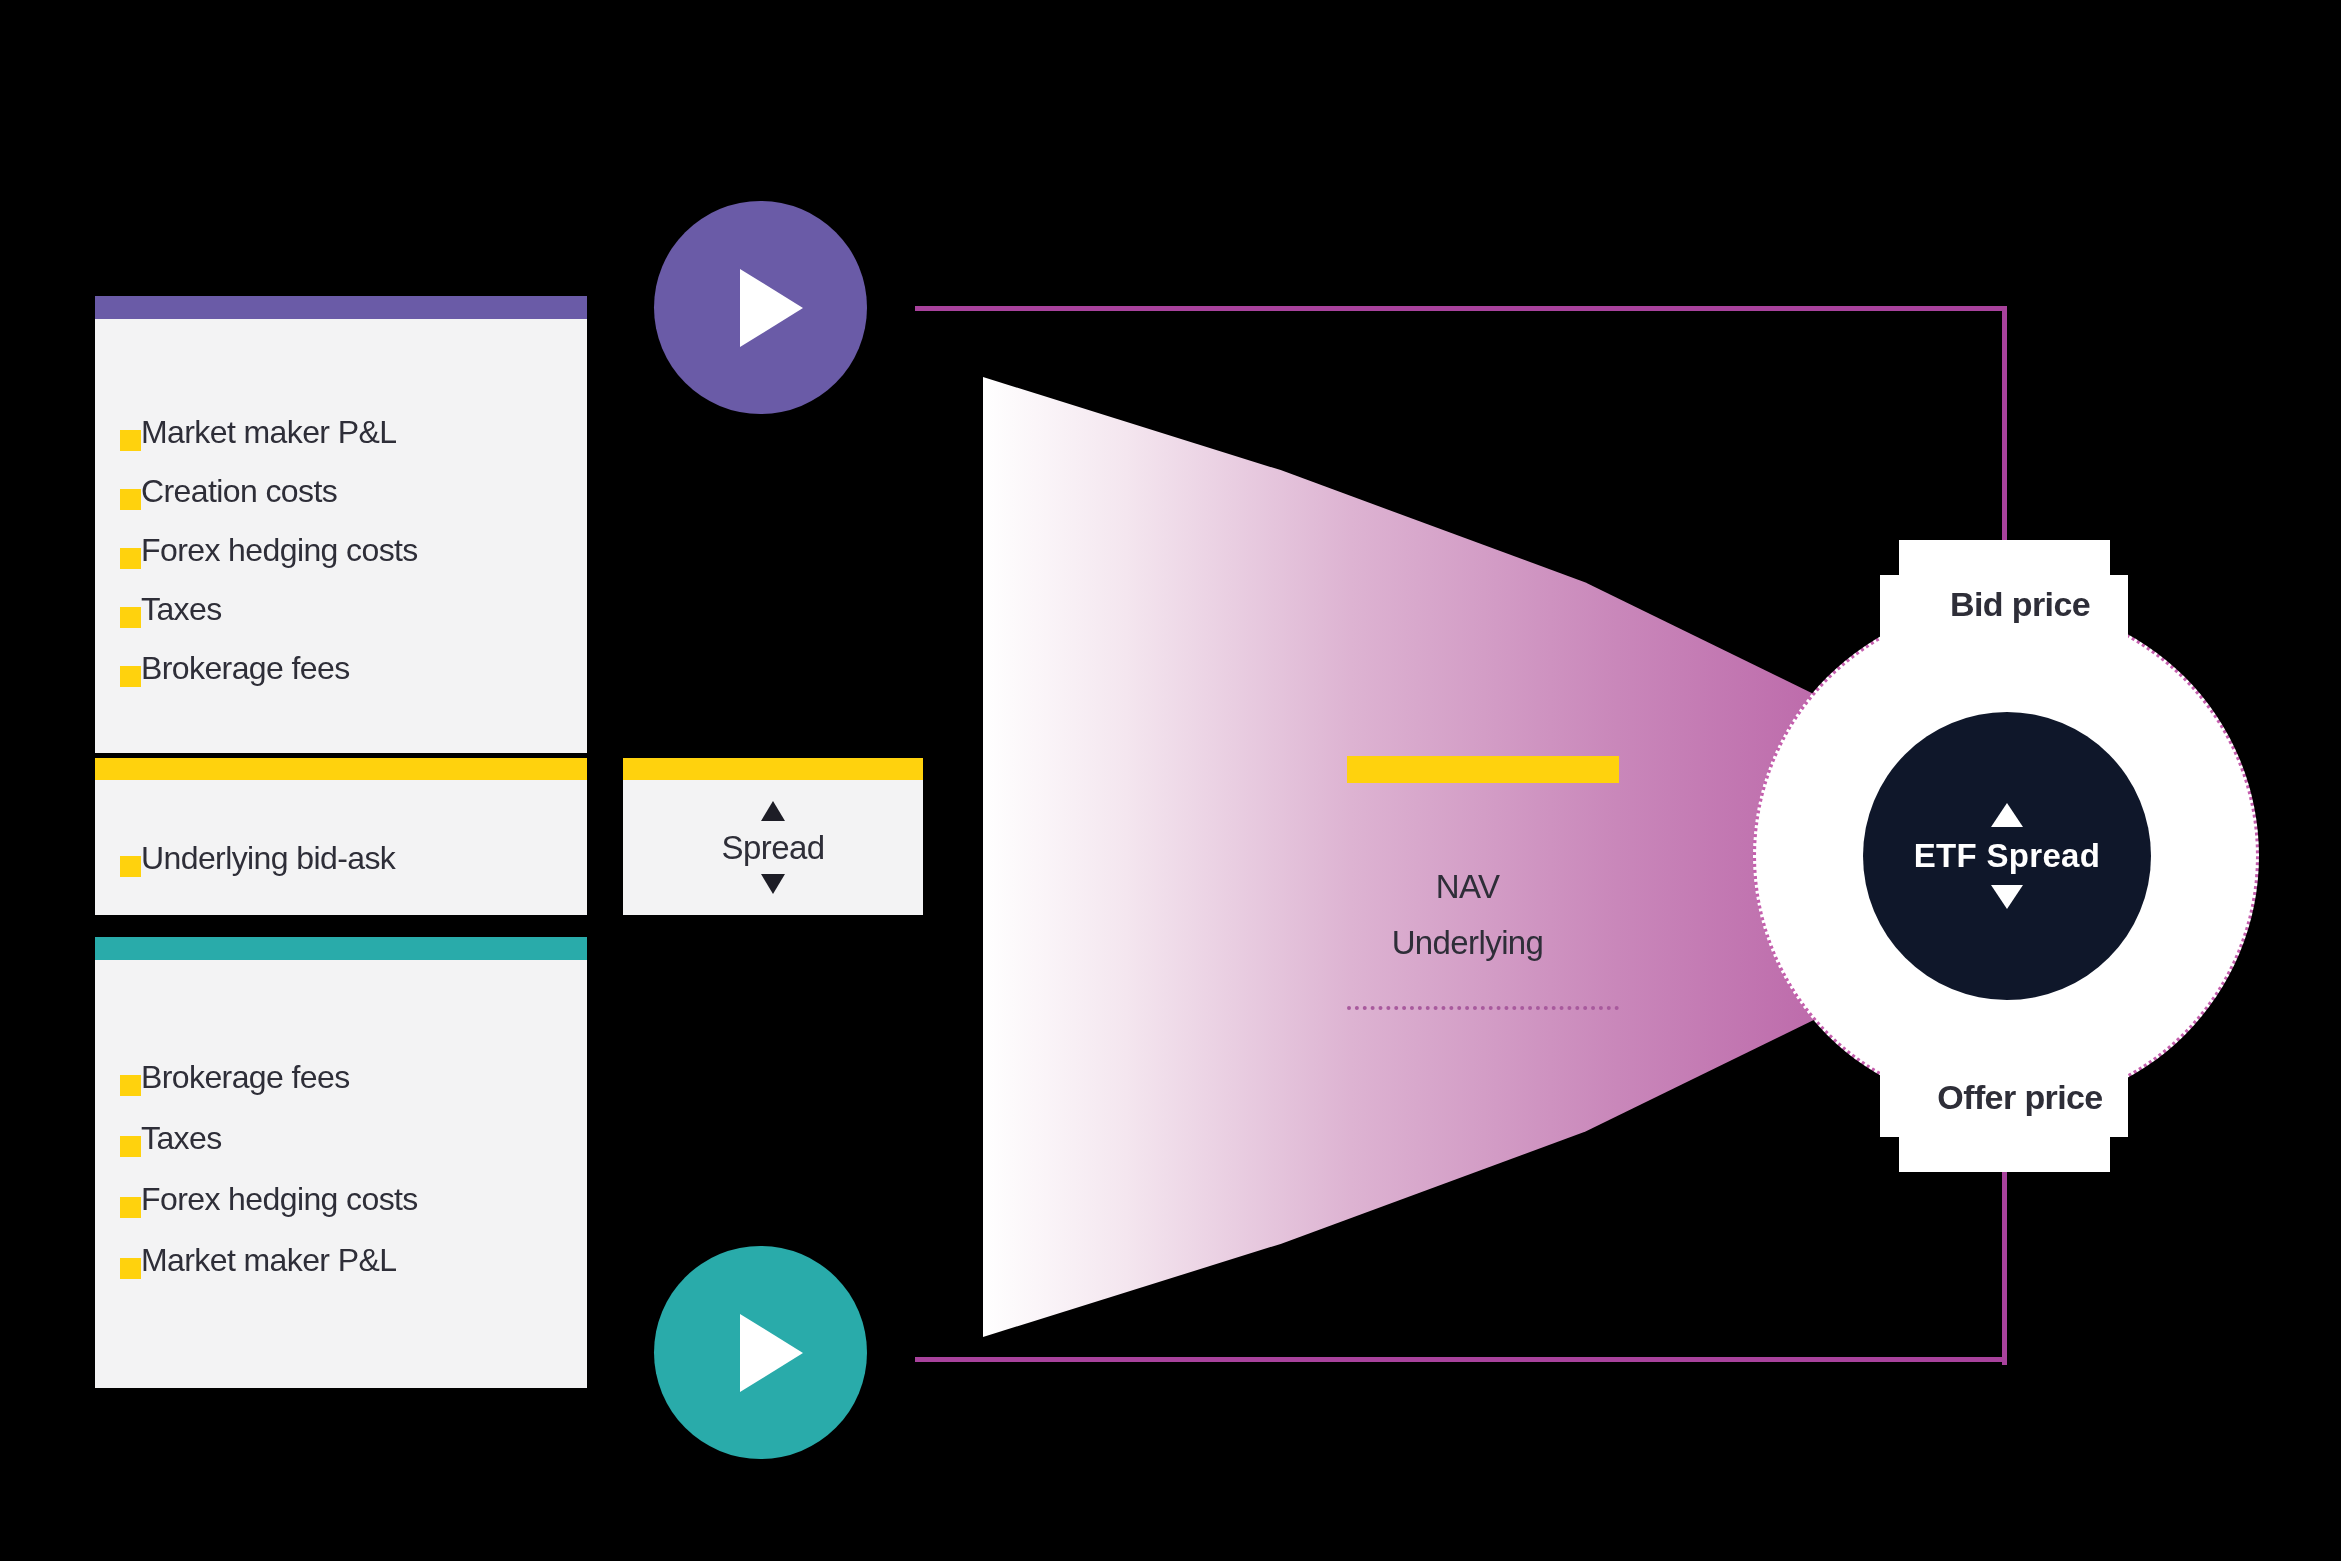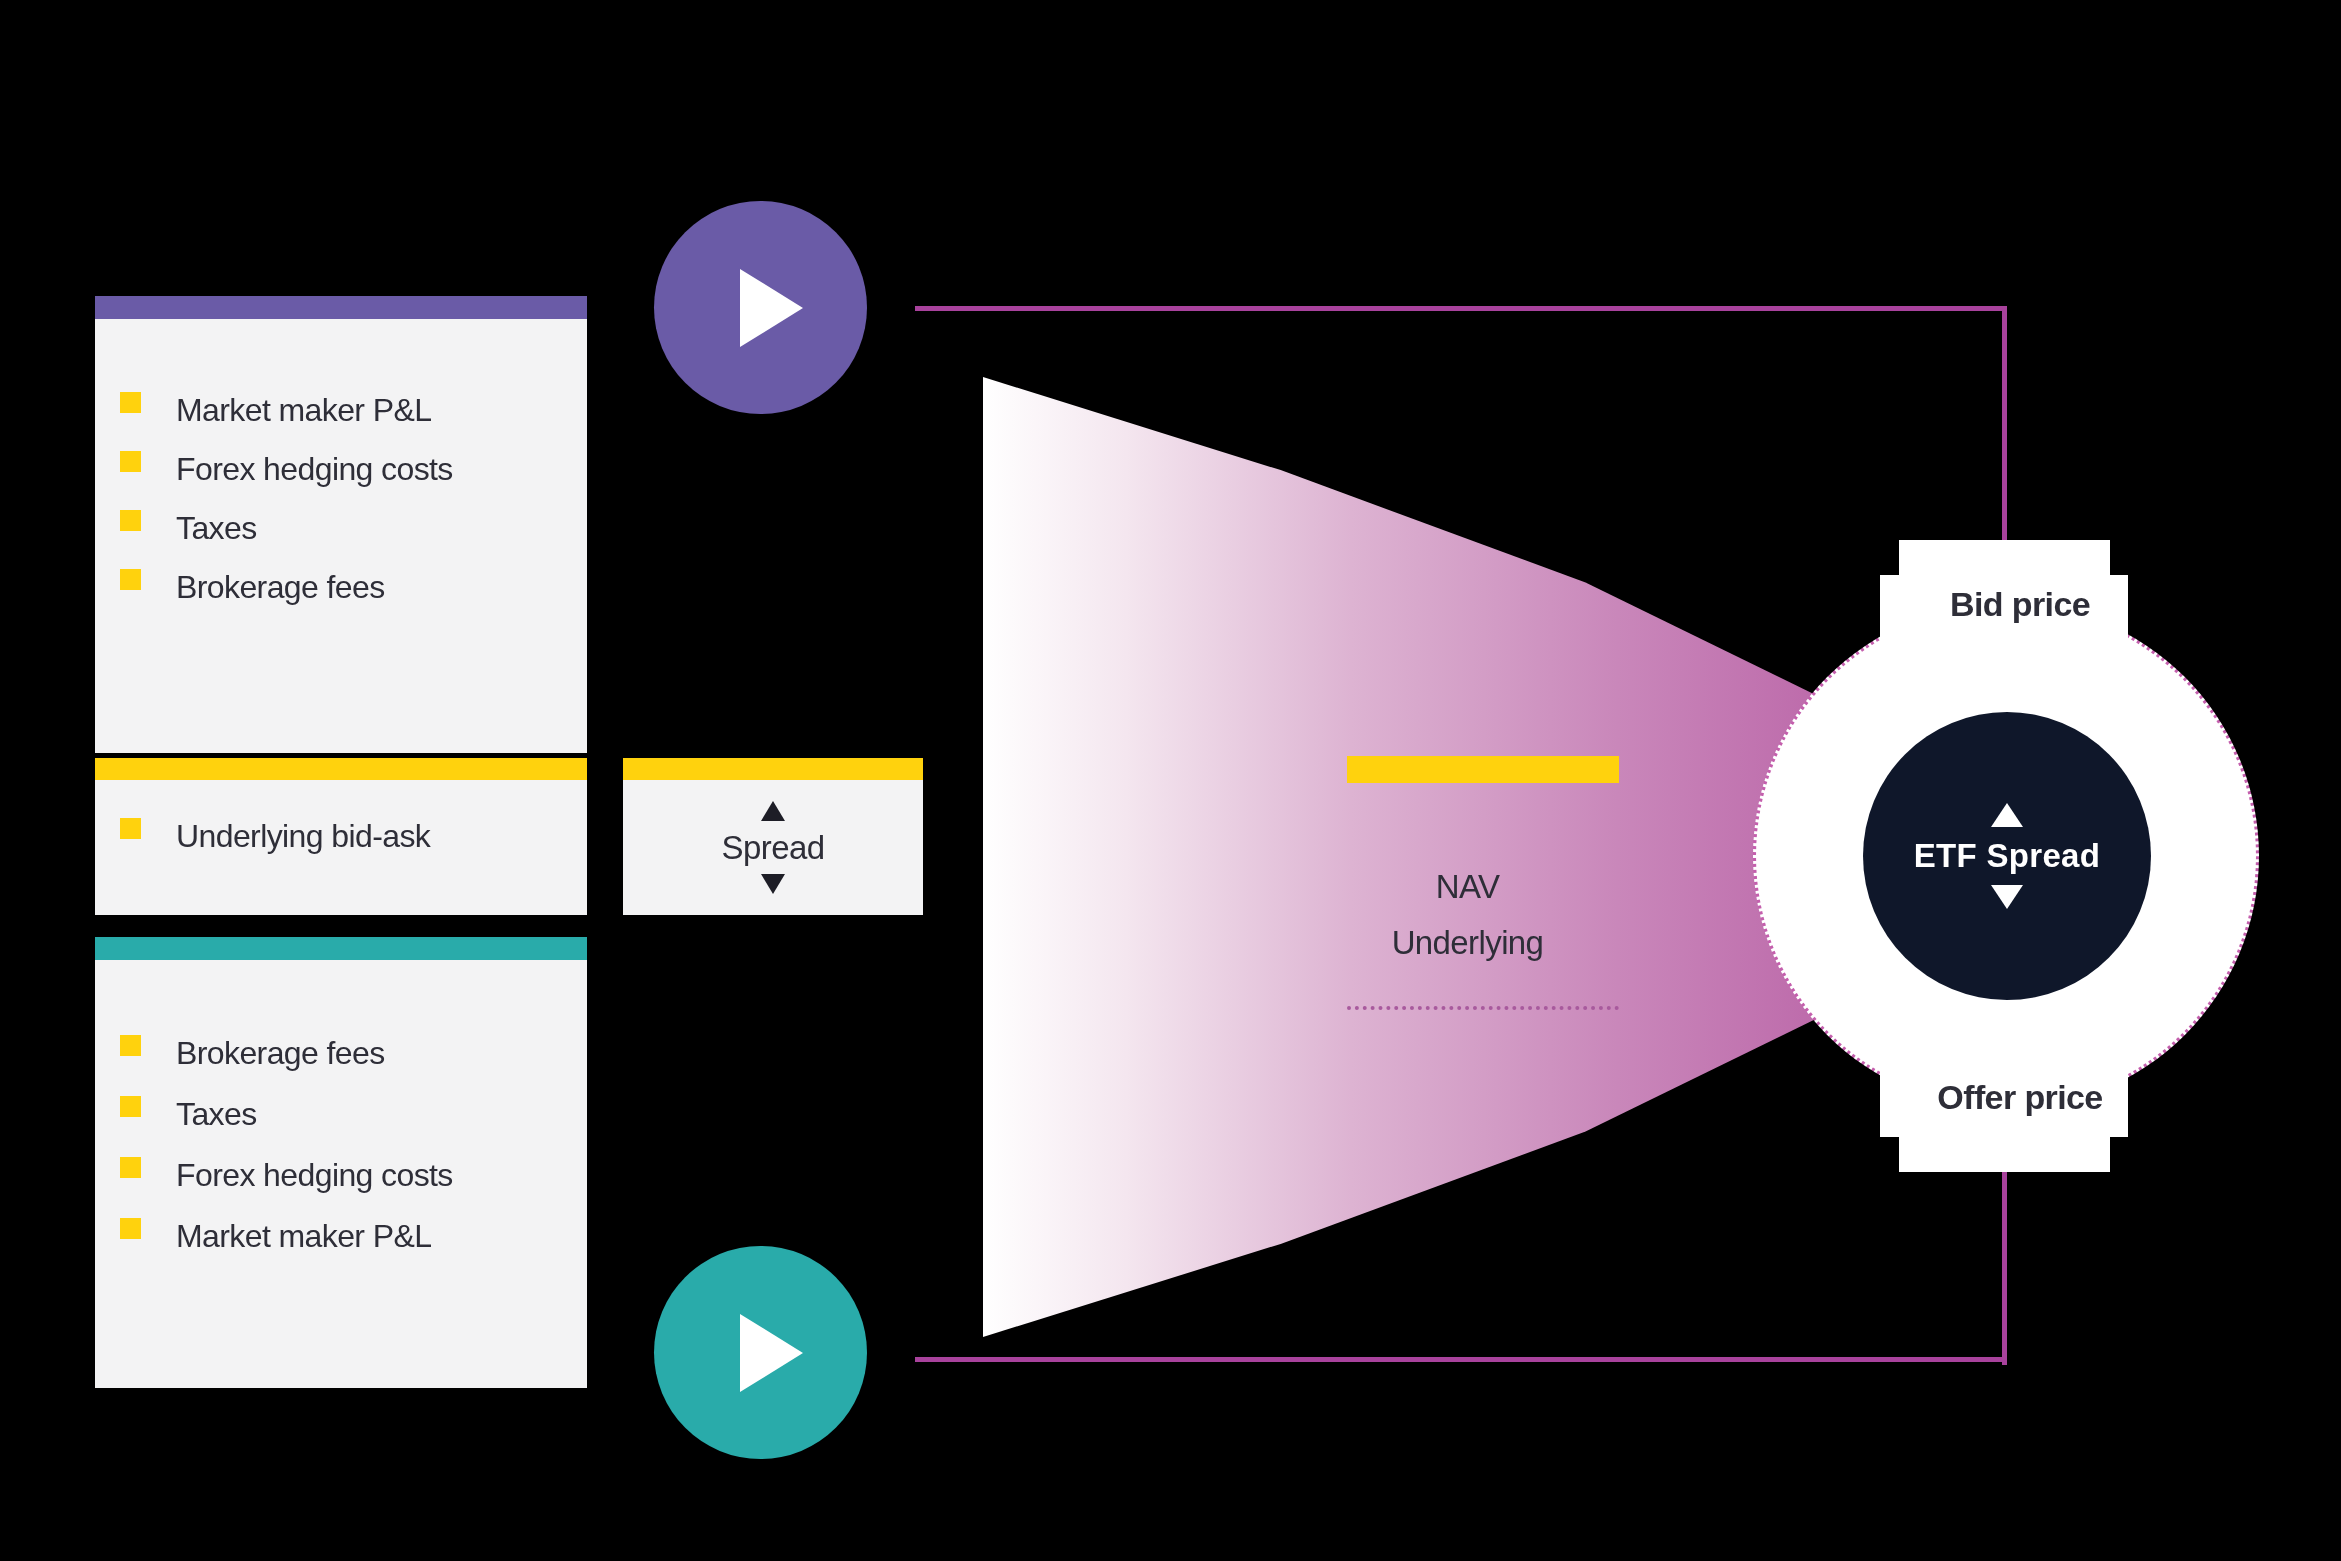--- a/index.html
+++ b/index.html
@@ -7,21 +7,21 @@
        font-family:"Liberation Sans",sans-serif;color:#2e2e38;}
   .abs{position:absolute;}
 
   
   .panel{background:#f3f3f4;}
   .panel .hdr{position:absolute;left:0;top:0;width:100%;}
   .hdr-purple{height:23px;background:#6a5ba7;}
   .hdr-yellow{height:22px;background:#ffd20d;}
   .hdr-teal{height:23px;background:#29abaa;}
   .items{position:absolute;left:0;right:0;list-style:none;margin:0;padding:0;}
-  .li{display:flex;align-items:flex-start;gap:35px;padding-left:25px;height:59px;}
+  .li{display:flex;align-items:flex-end;padding-left:25px;height:59px;}
   .bullet{width:21px;height:21px;background:#ffd20d;flex:0 0 21px;}
   .li-label{font-size:32px;letter-spacing:-0.6px;white-space:nowrap;}
 
   #panel-creation{left:95px;top:296px;width:492px;height:457px;}
   #panel-creation .items{top:96px;}
   #panel-underlying{left:95px;top:758px;width:492px;height:157px;}
   #panel-underlying .items{top:60px;}
   #panel-redemption{left:95px;top:937px;width:492px;height:451px;}
   #panel-redemption .items{top:98px;}
   #panel-redemption .li{height:61px;}
@@ -87,20 +87,24 @@
 <div class="abs mline" id="line-bottom"></div>
 
 <div class="abs" id="funnel"></div>
 
 <div class="abs panel" id="panel-creation">
   <div class="hdr hdr-purple"></div>
   <ul class="items">
     <li class="li">
       <span class="bullet"></span>
       <span class="li-label">Market maker P&amp;L</span>
+      </li>
+    <li class="li">
+      <span class="bullet"></span>
+      <span class="li-label">Creation costs</span>
       </li>
     <li class="li">
       <span class="bullet"></span>
       <span class="li-label">Forex hedging costs</span>
       </li>
     <li class="li">
       <span class="bullet"></span>
       <span class="li-label">Taxes</span>
       </li>
     <li class="li">

